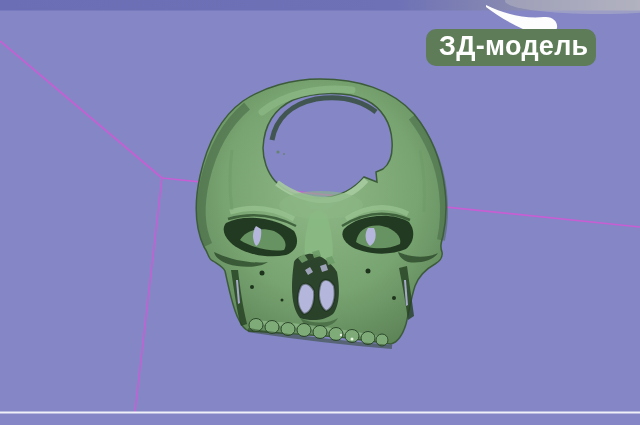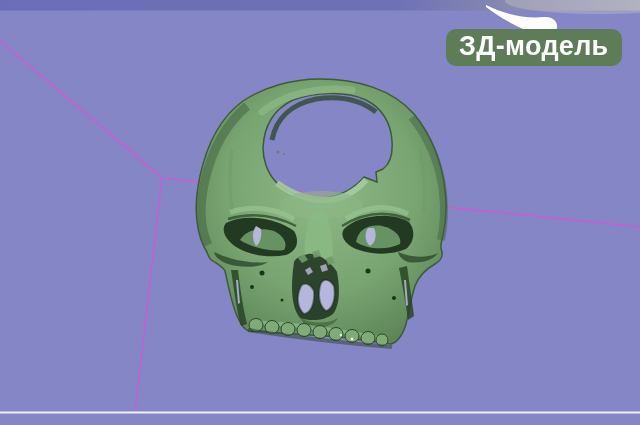--- a/index.html
+++ b/index.html
@@ -13,25 +13,25 @@
     background:linear-gradient(180deg,
       var(--bg-top) 0%,
       var(--bg-upper) 18%,
       var(--bg-lower) 82%,
       var(--bg-bottom) 100%);
   }
   svg{position:absolute;inset:0;display:block;}
   .edge{stroke:var(--line-pink);fill:none;}
   .floor{stroke:var(--line-white);fill:none;}
   .badge{
-    position:absolute;left:446px;top:29px;
+    position:absolute;left:426px;top:29px;
     background:var(--badge-bg);
     color:var(--badge-text);
     font-size:27px;font-weight:700;line-height:1.2;
-    padding:1px 13px 4px 13px;border-radius:10px;
+    padding:1px 7px 4px 13px;border-radius:10px;
     letter-spacing:.3px;
     user-select:none;
     text-align:center;
   }
 </style>
 </head>
 <body>
 
 <div class="viewport"></div>
 

